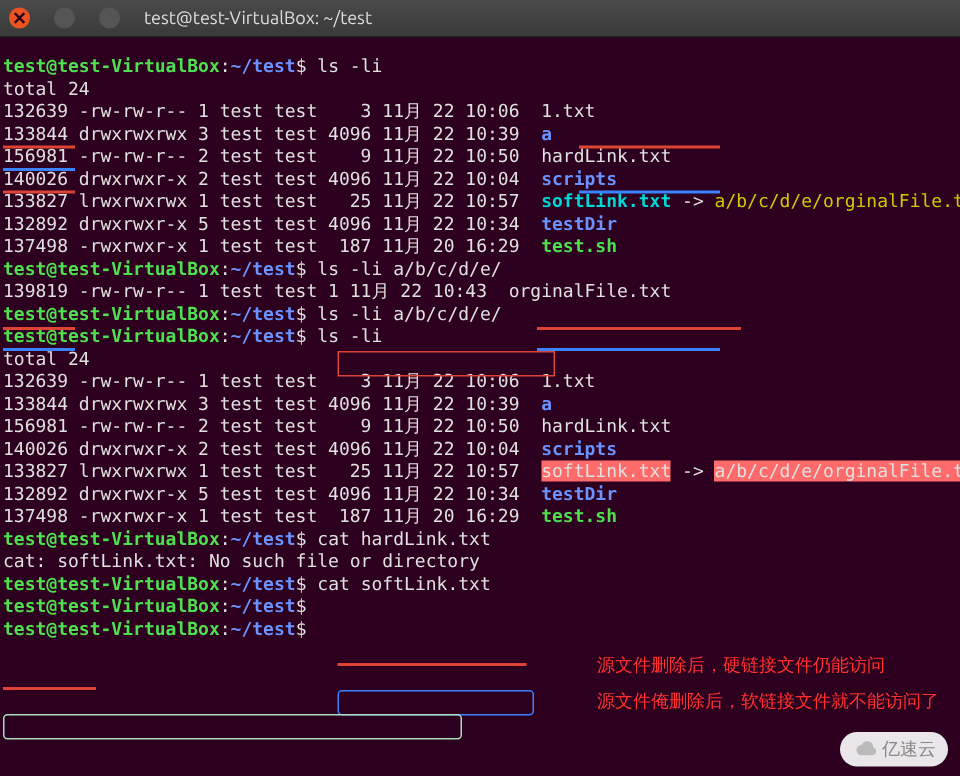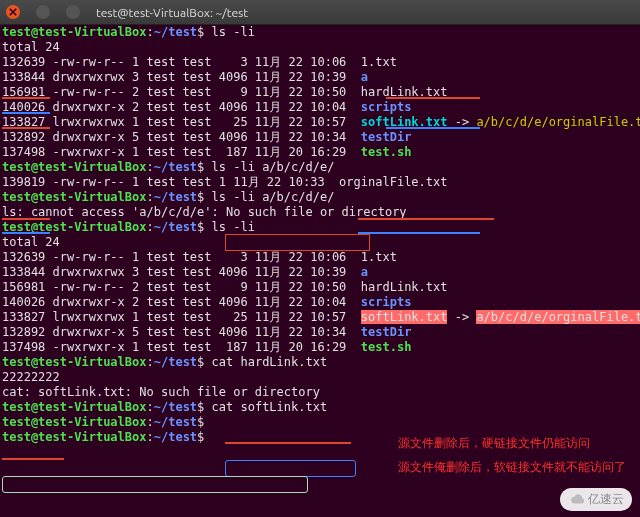--- a/index.html
+++ b/index.html
@@ -21,21 +21,21 @@
     gap:16px;
     color:#ddd;
     font-family:"Ubuntu","DejaVu Sans",sans-serif;
     font-size:12px;
     border-bottom:1px solid #222;
   }
   .win-btn{width:14px;height:14px;border-radius:50%;display:flex;align-items:center;justify-content:center;position:relative}
   .win-btn.close{background:#e95420}
   .win-btn.min,.win-btn.max{background:#555}
   .win-btn svg{width:8px;height:8px;stroke:#2c001e;fill:none;stroke-width:2}
-  .term{padding:0 2px}
+  .term{padding:12px 2px}
   .ln{white-space:pre;display:block}
   .g{color:#4fe04f;font-weight:bold}
   .b{color:#6a93ff;font-weight:bold}
   .c{color:#00d7d7;font-weight:bold}
   .y{color:#cccc00}
   .w{color:#e0e0e0}
   .hl{background:#ff6a6a;color:#e0e0e0}
   .us{position:absolute;height:2px;background:#d43;}
   .us2{position:absolute;height:2px;background:#3a82ff;}
   .box1{position:absolute;border:1px solid #d43;}
@@ -74,30 +74,28 @@
   <span class="win-btn max"></span>
   <span>test@test-VirtualBox: ~/test</span>
 </div>
 
 <div class="term">
   <span class="ln"><span class="g">test@test-VirtualBox</span><span class="w">:</span><span class="b">~/test</span><span class="w">$</span> <span class="w">ls -li</span></span>
   <span class="ln">total 24</span>
   <span class="ln"><span>132639 -rw-rw-r-- 1 test test    3 11月 22 10:06  </span><span class="w">1.txt</span></span><span class="ln"><span>133844 drwxrwxrwx 3 test test 4096 11月 22 10:39  </span><span class="b">a</span></span><span class="ln"><span>156981 -rw-rw-r-- 2 test test    9 11月 22 10:50  </span><span class="w">hardLink.txt</span></span><span class="ln"><span>140026 drwxrwxr-x 2 test test 4096 11月 22 10:04  </span><span class="b">scripts</span></span><span class="ln"><span>133827 lrwxrwxrwx 1 test test   25 11月 22 10:57  </span><span class="c">softLink.txt</span><span> -&gt; </span><span class="y">a/b/c/d/e/orginalFile.txt</span></span><span class="ln"><span>132892 drwxrwxr-x 5 test test 4096 11月 22 10:34  </span><span class="b">testDir</span></span><span class="ln"><span>137498 -rwxrwxr-x 1 test test  187 11月 20 16:29  </span><span class="g">test.sh</span></span><span id="ls1-anchor"></span>
 
   <span class="ln"><span class="g">test@test-VirtualBox</span><span class="w">:</span><span class="b">~/test</span><span class="w">$</span> <span class="w">ls -li a/b/c/d/e/</span></span>
-  <span class="ln"><span>139819 -rw-rw-r-- 1 test test 1 11月 22 10:33  </span><span class="w">orginalFile.txt</span></span><span id="ls2-anchor"></span>
+  <span class="ln"><span>139819 -rw-rw-r-- 1 test test 1 11月 22 10:43  </span><span class="w">orginalFile.txt</span></span><span id="ls2-anchor"></span>
 
   <span class="ln"><span class="g">test@test-VirtualBox</span><span class="w">:</span><span class="b">~/test</span><span class="w">$</span> <span class="w">ls -li a/b/c/d/e/</span></span>
-  <span class="ln">ls: cannot access 'a/b/c/d/e': No such file or directory</span>
   <span class="ln"><span class="g">test@test-VirtualBox</span><span class="w">:</span><span class="b">~/test</span><span class="w">$</span> <span class="w">ls -li</span></span>
   <span class="ln">total 24</span>
   <span class="ln"><span>132639 -rw-rw-r-- 1 test test    3 11月 22 10:06  </span><span class="w">1.txt</span></span><span class="ln"><span>133844 drwxrwxrwx 3 test test 4096 11月 22 10:39  </span><span class="b">a</span></span><span class="ln"><span>156981 -rw-rw-r-- 2 test test    9 11月 22 10:50  </span><span class="w">hardLink.txt</span></span><span class="ln"><span>140026 drwxrwxr-x 2 test test 4096 11月 22 10:04  </span><span class="b">scripts</span></span><span class="ln"><span>133827 lrwxrwxrwx 1 test test   25 11月 22 10:57  </span><span class="hl">softLink.txt</span><span> -&gt; </span><span class="hl">a/b/c/d/e/orginalFile.txt</span></span><span class="ln"><span>132892 drwxrwxr-x 5 test test 4096 11月 22 10:34  </span><span class="b">testDir</span></span><span class="ln"><span>137498 -rwxrwxr-x 1 test test  187 11月 20 16:29  </span><span class="g">test.sh</span></span><span id="ls3-anchor"></span>
 
   <span class="ln"><span class="g">test@test-VirtualBox</span><span class="w">:</span><span class="b">~/test</span><span class="w">$</span> <span class="w">cat hardLink.txt</span></span>
-  <span class="ln">22222222</span>
   <span class="ln">cat: softLink.txt: No such file or directory</span>
   <span class="ln"><span class="g">test@test-VirtualBox</span><span class="w">:</span><span class="b">~/test</span><span class="w">$</span> <span class="w">cat softLink.txt</span></span>
   <span class="ln"><span class="g">test@test-VirtualBox</span><span class="w">:</span><span class="b">~/test</span><span class="w">$</span> </span>
   <span class="ln"><span class="g">test@test-VirtualBox</span><span class="w">:</span><span class="b">~/test</span><span class="w">$</span> </span>
 </div>
 
 <div class="us" style="left:2px;top:97px;width:48px"></div>
 <div class="us" style="left:386px;top:97px;width:94px"></div>
 <div class="us2" style="left:2px;top:112px;width:48px"></div>
 <div class="us" style="left:2px;top:127px;width:48px"></div>

